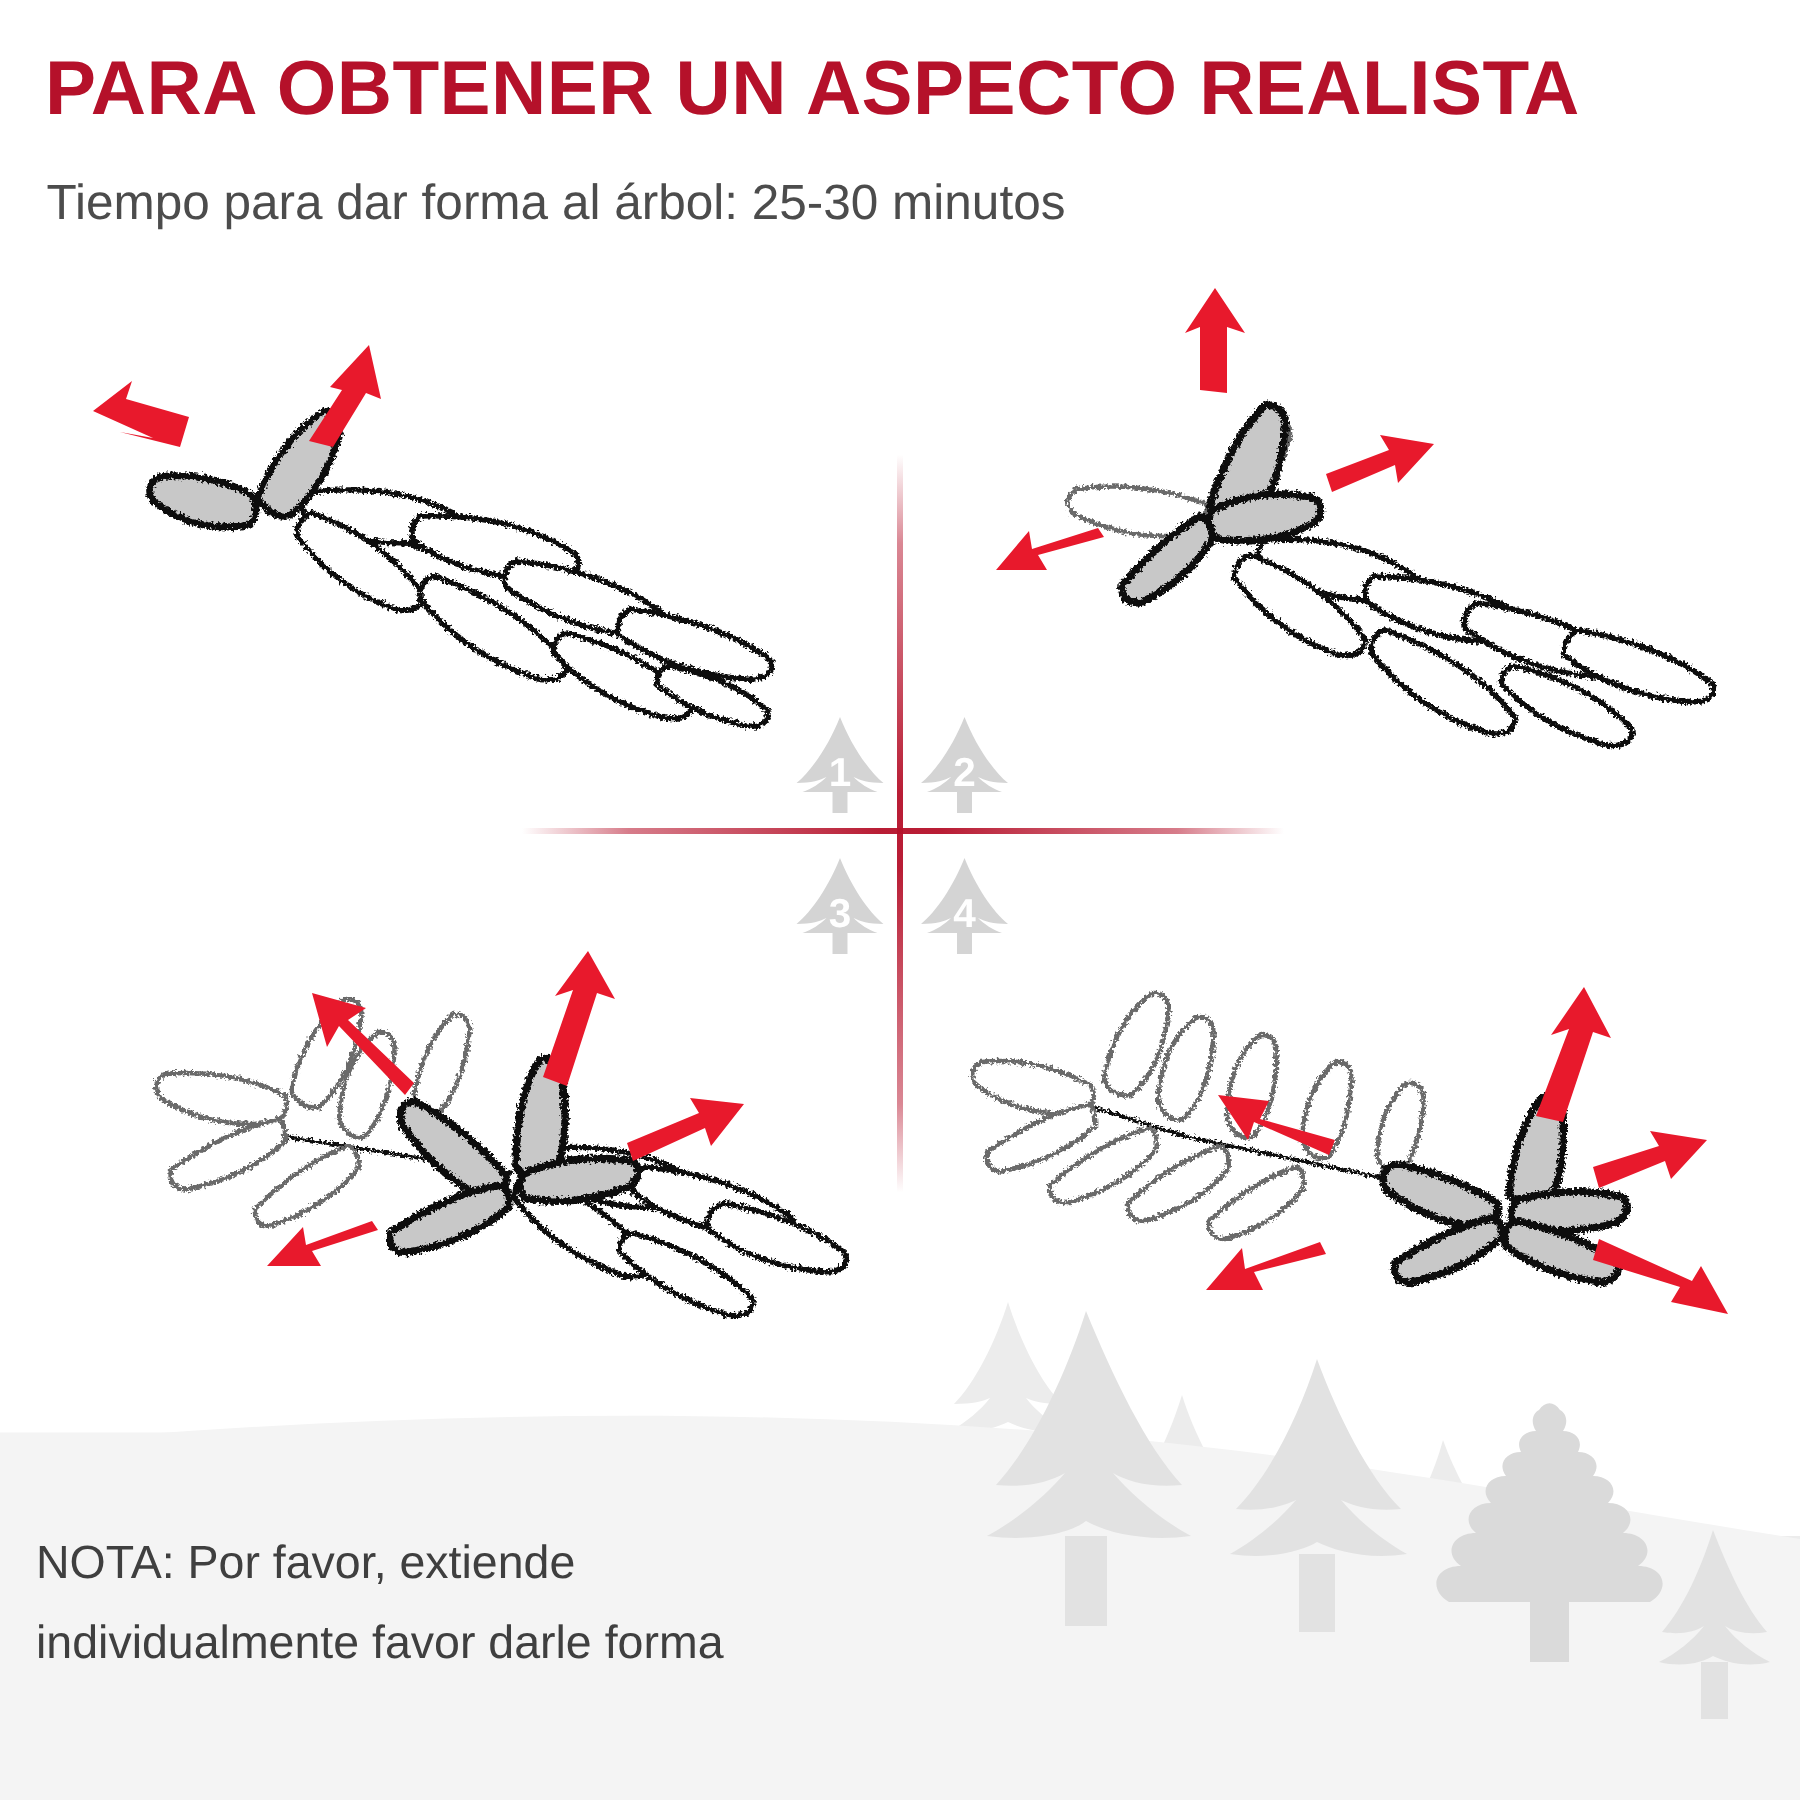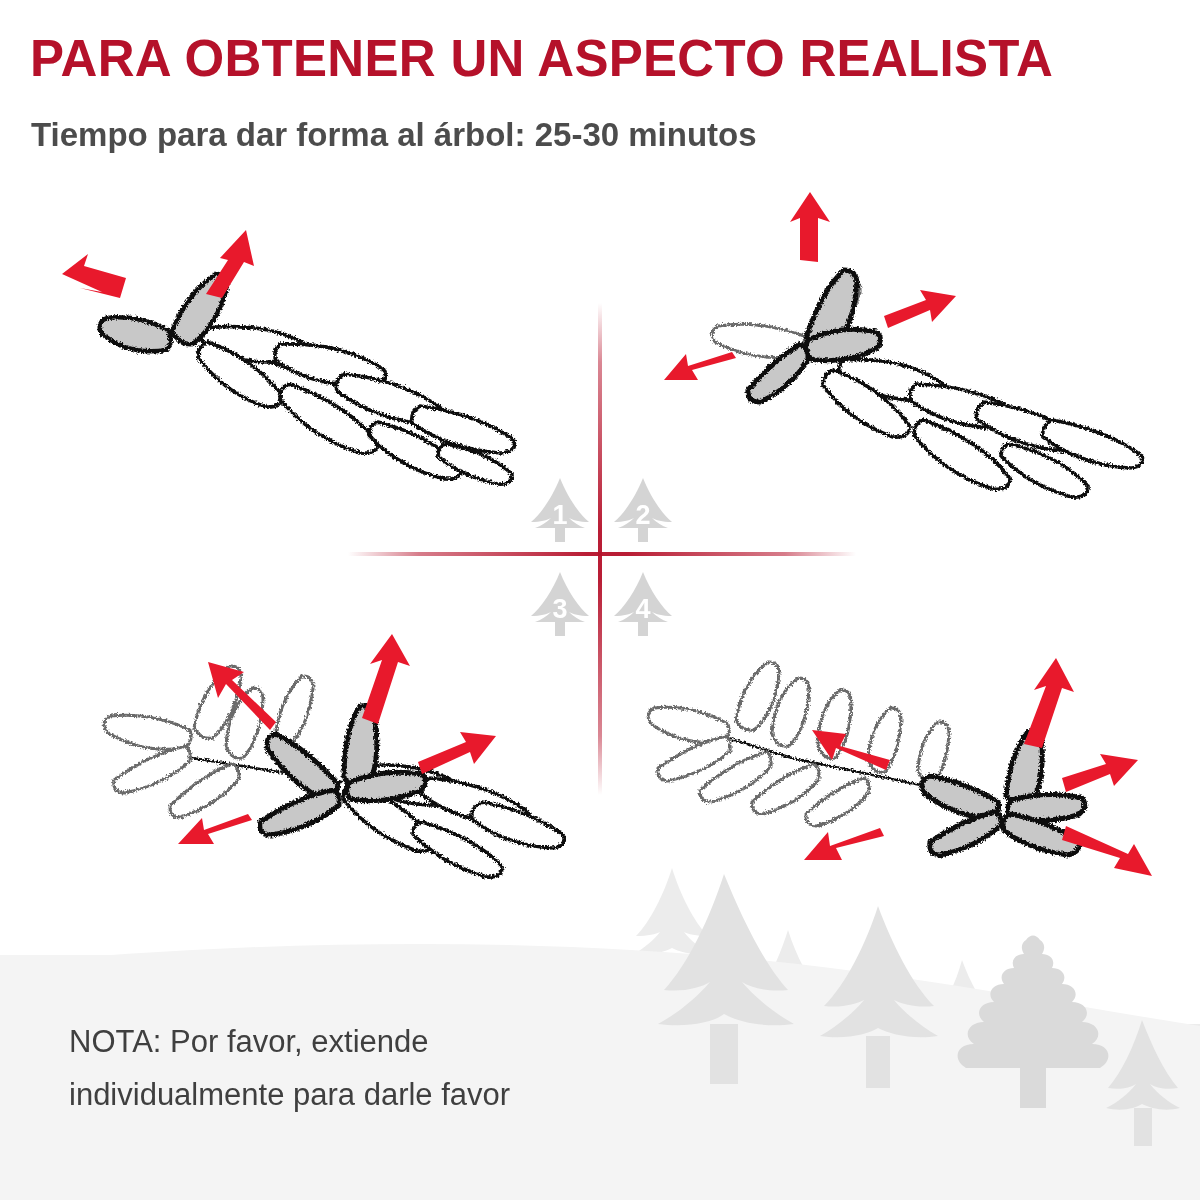--- a/index.html
+++ b/index.html
@@ -34,21 +34,21 @@
     letter-spacing: 0.3px;
     color: #b5112a;
     white-space: nowrap;
     line-height: 1;
   }
   #subtitle {
     position: absolute;
     left: 31px;
     top: 118px;
     font-size: 33px;
-    font-weight: 700;
+    font-weight: 400;
     color: #4c4c4c;
     white-space: nowrap;
     line-height: 1;
   }
 
   
   #cross-h {
     position: absolute;
     left: 348px;
     top: 552px;
@@ -127,21 +127,21 @@
   }
   #note-text {
     position: absolute;
     left: 24px;
     top: 60px;
     width: 600px;
     font-size: 31px;
     color: #3f3f3f;
     line-height: 53px;
   }
-  #note-text .nline { display: block; white-space: nowrap; margin-left: 45px; }
+  #note-text .nline { display: block; white-space: nowrap; }
 </style>
 </head>
 <body>
 
 <div id="stage">
 
   <div id="headline">PARA OBTENER UN ASPECTO REALISTA</div>
   <div id="subtitle">Tiempo para dar forma al árbol: 25-30 minutos</div>
 
   <div class="branch" id="branch-1">
@@ -364,17 +364,17 @@
       <g fill="#e2e2e2">
         <path d="M882 96 C870 132 852 170 832 192 C848 194 862 190 870 186 C860 198 846 212 828 222 C852 226 872 220 882 214 C894 220 914 226 938 222 C920 212 906 198 896 186 C904 190 918 194 934 192 C914 170 896 132 882 96 Z" transform="translate(-608,54)"></path>
         <path d="M274 150 C260 192 240 236 216 262 C234 264 250 260 260 254 C248 270 230 286 210 298 C238 302 262 296 274 288 C288 296 312 302 340 298 C320 286 302 270 290 254 C300 260 316 264 334 262 C310 236 290 192 274 150 Z M262 298 L262 340 L288 340 L288 298 Z"></path>
       </g>
     </svg>
   </div>
 
   <div id="note-panel">
     <div id="note-text">
       <span class="nline">NOTA: Por favor, extiende</span>
-      <span class="nline">individualmente para darle favor</span>
+      <span class="nline">individualmente favor darle forma</span>
     </div>
   </div>
 
 </div>
 
 </body></html>

